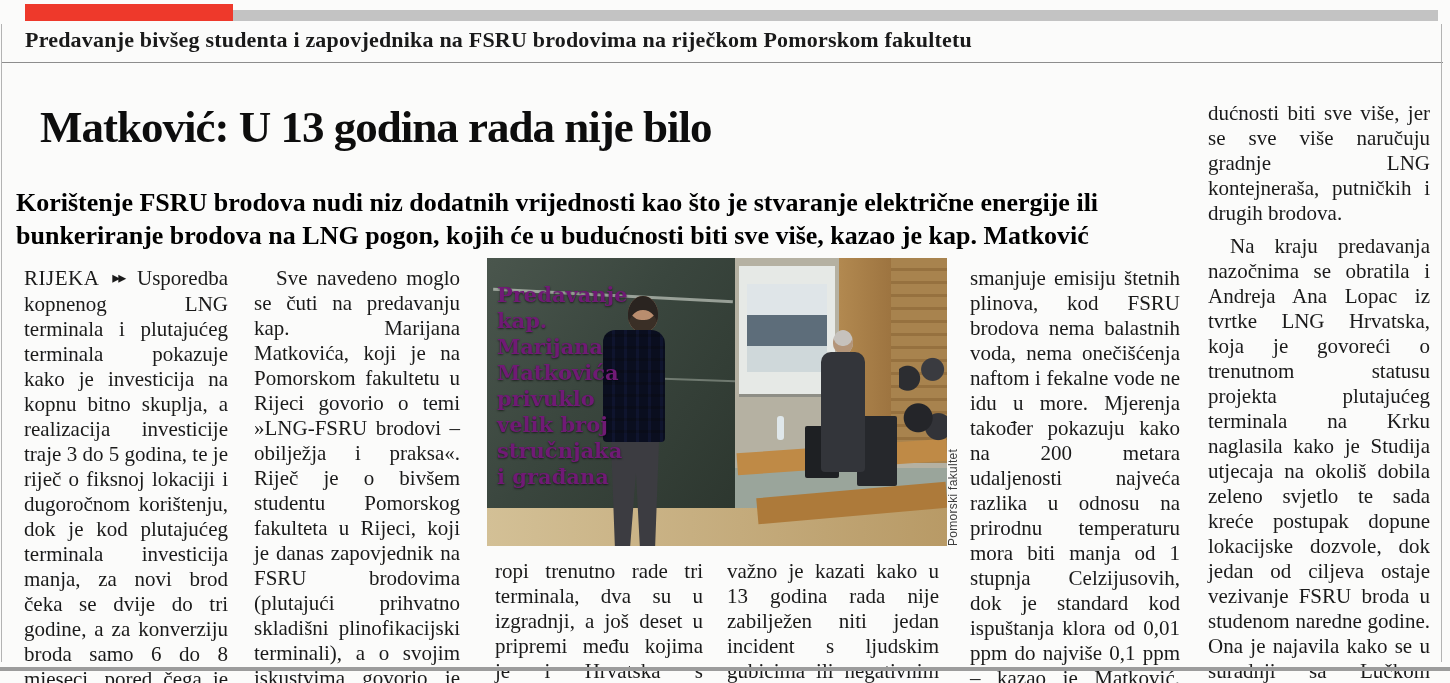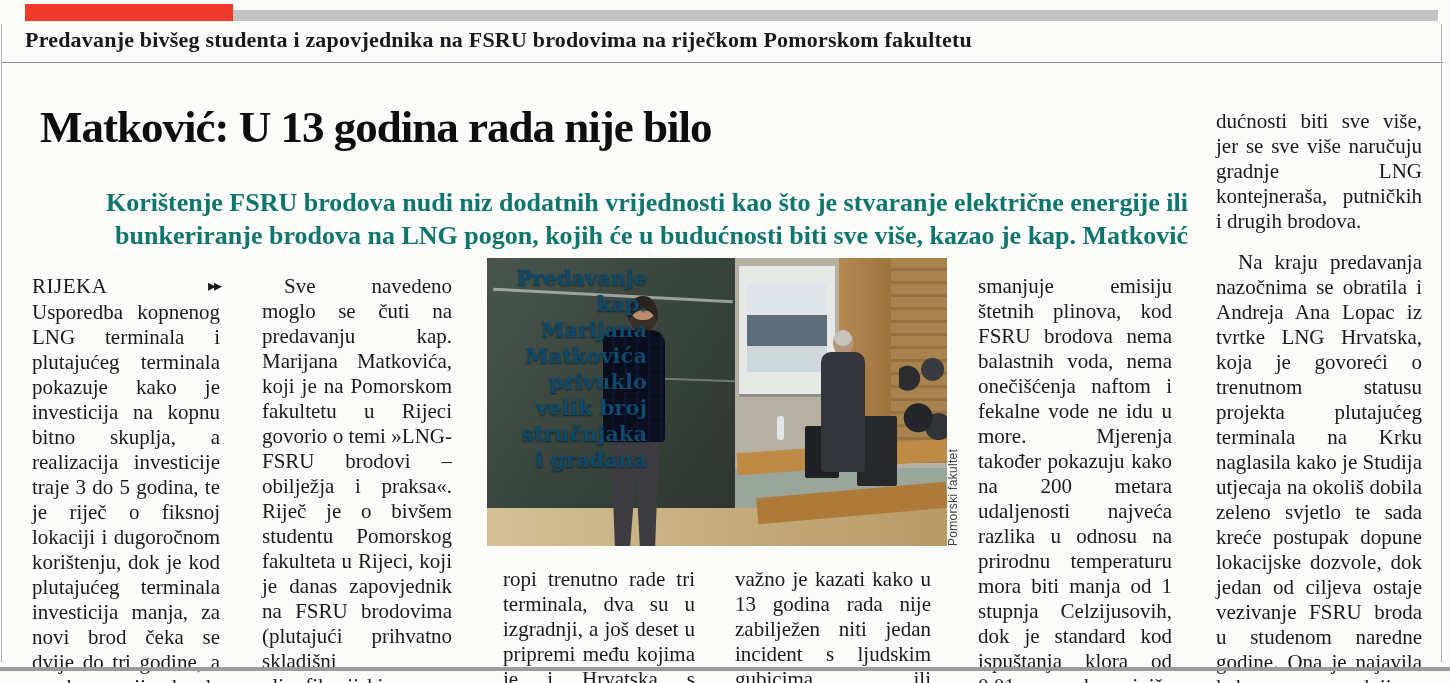--- a/index.html
+++ b/index.html
@@ -18,25 +18,25 @@
     font-size:22px;font-weight:bold;letter-spacing:.2px;white-space:nowrap;
   }
   .kicker-rule{position:absolute;left:2px;top:62px;width:1441px;height:1px;background:#8d8d8d;}
 
   .headline{
     position:absolute;left:16px;top:70px;width:1175px;
     font-size:45px;line-height:54px;font-weight:bold;letter-spacing:-1px;color:#0d0d0d;margin-left:24px;
   }
   .subhead{
     position:absolute;left:16px;top:186px;width:1172px;
-    font-size:26px;line-height:33px;font-weight:bold;color:#0f766e;text-align:right;
+    font-size:26px;line-height:33px;font-weight:bold;color:#000000;
   }
 
   .col{position:absolute;font-size:21px;line-height:25px;text-align:justify;}
-  .col p{margin:16px;}
+  .col p{margin:8px;}
   .col p.indent{text-indent:22px;}
   .dateline{font-weight:normal;letter-spacing:.5px;}
   .marker{font-family:"DejaVu Sans",sans-serif;font-size:16px;letter-spacing:-2px;position:relative;top:-2px;}
 
   .col1{left:16px;top:258px;width:220px;}
   .col2{left:246px;top:258px;width:222px;}
   .col3{left:487px;top:551px;width:224px;}
   .col4{left:719px;top:551px;width:228px;}
   .col5{left:962px;top:258px;width:226px;}
   .col6{left:1200px;top:93px;width:238px;}
@@ -67,23 +67,23 @@
   .bottle{left:290px;top:158px;width:7px;height:24px;background:#dfe7ea;border-radius:3px;}
   .man-head{left:141px;top:38px;width:30px;height:36px;border-radius:50% 50% 46% 46%;
       background:#b98d6e;box-shadow:inset 0 14px 0 #2a2420, inset 0 -12px 0 #3a2f26;}
   .man-shirt{left:116px;top:72px;width:62px;height:112px;border-radius:12px 14px 4px 4px;
       background:repeating-linear-gradient(90deg,#262c3e 0 9px,#39415c 9px 12px),
                  repeating-linear-gradient(0deg,rgba(70,80,110,.45) 0 9px,rgba(0,0,0,.25) 9px 12px);
       background-blend-mode:overlay;background-color:#2a3044;}
   .man-pants{left:124px;top:184px;width:48px;height:104px;background:#3c3c41;
       clip-path:polygon(0 0,100% 0,92% 100%,60% 100%,52% 30%,40% 100%,8% 100%);}
   .caption{
-    left:10px;top:7px;width:150px;color:#0c4a6e;font-weight:bold;
+    left:10px;top:24px;width:150px;color:#701a75;font-weight:bold;
     font-family:"DejaVu Serif",serif;font-size:21px;line-height:26px;
-    white-space:pre-line;text-shadow:0 1px 2px rgba(0,0,0,.55);text-align:right;
+    white-space:pre-line;text-shadow:0 1px 2px rgba(0,0,0,.55);
   }
   .credit{
     position:absolute;left:946px;top:420px;height:126px;width:14px;
     writing-mode:vertical-rl;transform:rotate(180deg);
     font-family:"Liberation Sans",sans-serif;font-size:12px;color:#3c3c3c;
     letter-spacing:.3px;
   }
 
   .bottom-rule{position:absolute;left:0;top:667px;width:1450px;height:4px;background:#9c9c9c;}
   .edgeL{left:1px;top:24px;height:638px;}

